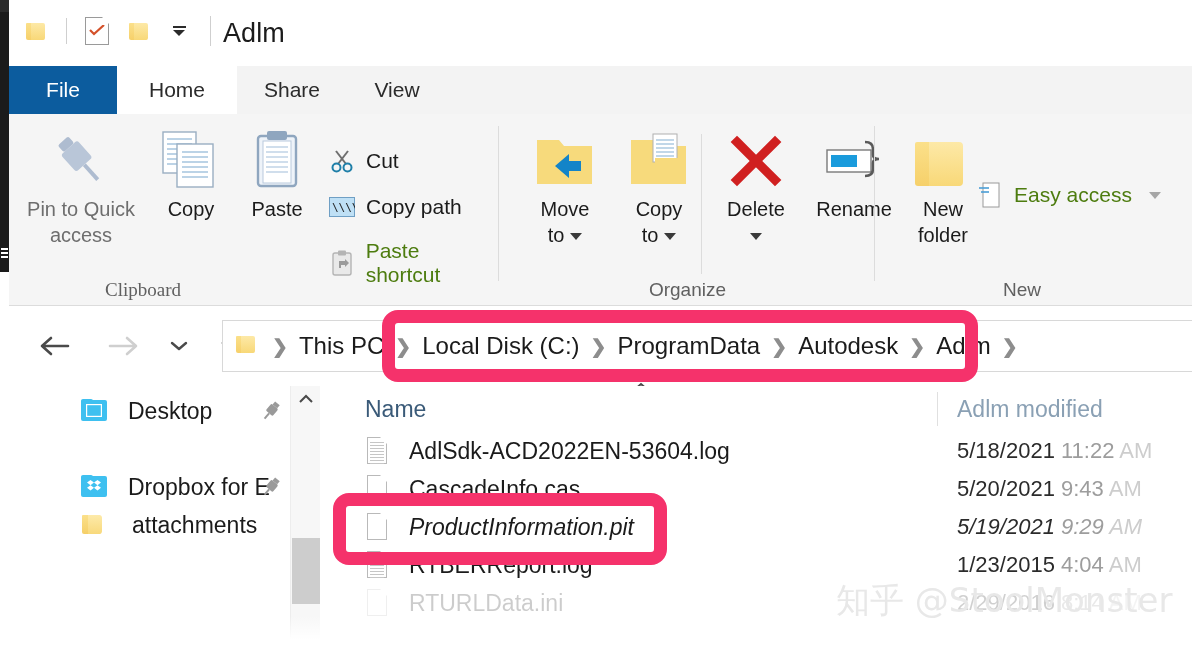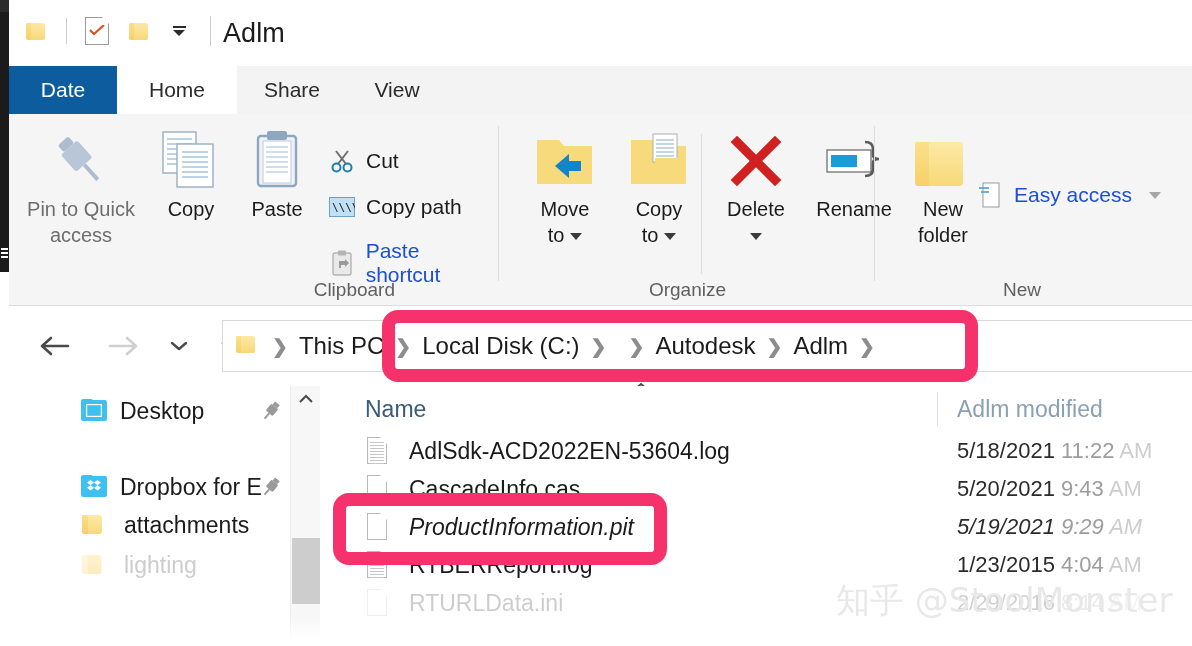--- a/index.html
+++ b/index.html
@@ -107,21 +107,21 @@
     position: absolute; text-align: center; color: #1b1b1b;
   }
   .bigbtn .ico { display:flex; align-items:flex-end; justify-content:center; height: 62px; }
   .bigbtn .lbl { font-size: 20px; line-height: 26px; margin-top: 6px; }
   .bigbtn .lbl.dim { color: #6e6e6e; }
 
   .smallbtn {
     position: absolute; display: flex; align-items: center; gap: 11px;
     font-size: 21px; color: #1b1b1b;
   }
-  .smallbtn.disabled { color: #1d4ed8; }
+  .smallbtn.disabled { color: #4d7c0f; }
   .smallbtn .ico { width: 26px; height: 26px; display:flex; align-items:center; justify-content:center; }
 
   .mini-caret {
     width: 0; height: 0; border-left: 6px solid transparent;
     border-right: 6px solid transparent; border-top: 7px solid #3a3a3a;
     display:inline-block; margin-left: 6px; vertical-align: middle;
   }
   .mini-caret.dim { border-top-color: #a6a6a6; }
 
   
@@ -142,21 +142,21 @@
   }
   .ribbon-expander {
     position: absolute; left: 629px; top: 380px; font-size: 17px; color: #3a3a3a;
   }
 
   
   .content { position: absolute; left: 9px; top: 386px; width: 1183px; height: 260px; background:#ffffff;}
   .navpane { position: absolute; left: 0; top: 0; width: 281px; height: 260px; background: #ffffff; }
   .navrow {
     position: absolute; left: 0; width: 281px; height: 38px;
-    display: flex; align-items: center;
+    display: flex; align-items: center; gap: 8px;
   }
   .navrow .nico { width: 26px; height: 24px; margin-left: 72px; flex: 0 0 auto; }
   .navrow .nlbl { font-size: 23px; color: #1b1b1b; margin-left: 13px; white-space: nowrap; }
   .navrow.faded .nlbl { color: #cdcdcd; }
   .pin-ico { position: absolute; right: 8px; top: 8px; width: 22px; height: 22px; }
 
   .blue-folder { position: relative; width: 26px; height: 22px; }
   .blue-folder .bf {
     position:absolute; left:0; top:1px; width:26px; height:21px;
     background: #3ec0f0; border-radius: 2px;
@@ -272,21 +272,21 @@
           <div class="caret-line"></div>
           <div class="caret-dn" style="border-top-width:6px;border-left-width:6px;border-right-width:6px;"></div>
         </div>
       </div>
       <div class="qat-sep2"></div>
     </div>
     <div class="title-text">Adlm</div>
   </div>
 
   <div class="tabstrip">
-    <div class="tab file" style="left: 0px; width: 108px; background: rgb(12, 92, 158);">Date</div>
+    <div class="tab file" style="left: 0px; width: 108px; background: rgb(12, 92, 158);">File</div>
     <div class="tab active" style="left:108px;width:120px;">Home</div>
     <div class="tab" style="left:228px;width:110px;">Share</div>
     <div class="tab" style="left:338px;width:100px;">View</div>
   </div>
 
   <div class="ribbon">
 
     <div class="grp" style="left:0;width:489px;">
       <div class="bigbtn" style="left:8px;top:14px;width:128px;">
         <div class="ico">
@@ -373,21 +373,21 @@
         <span class="ico">
           <svg width="22" height="26" viewBox="0 0 22 26">
             <rect x="2" y="3" width="18" height="22" rx="2" fill="#e9e9e9" stroke="#b4b4b4" stroke-width="1.4"></rect>
             <rect x="7" y="0.5" width="8" height="5" rx="1" fill="#b4b4b4"></rect>
             <path d="M8 18 L8 11 L14 11 L14 9 L18 13 L14 17 L14 15 L10 15 L10 18 Z" fill="#9a9a9a"></path>
           </svg>
         </span>
         <span>Paste shortcut</span>
       </div>
 
-      <div class="grp-label" style="left:106px;width:280px;text-align:right;">Clipboard</div>
+      <div class="grp-label" style="left:96px;width:280px;text-align:left;font-family:Liberation Serif, serif;">Clipboard</div>
       <div class="grp-div" style="left:489px;"></div>
     </div>
 
     <div class="grp" style="left:492px;width:373px;">
       <div class="bigbtn" style="left:16px;top:14px;width:96px;">
         <div class="ico">
           <svg width="64" height="58" viewBox="0 0 64 58">
             <path d="M4 8 h22 l5 6 h28 v38 H4 Z" fill="#f7da7c"></path>
             <path d="M36 22 L22 34 L36 46 v-7 h12 v-10 H36 Z" fill="#1384c8"></path>
           </svg>
@@ -508,20 +508,21 @@
 
     <div class="addrbox">
       <span style="margin-right:4px;">
         <span class="folder-ico" style="display:inline-block;"><span class="back"></span><span class="front"></span></span>
       </span>
       <span class="crumb-sep">❯</span>
       <span class="crumb">This PC</span>
       <span class="crumb-sep">❯</span>
       <span class="crumb">Local Disk (C:)</span>
       <span class="crumb-sep">❯</span>
+      <span class="crumb">ProgramData</span>
       <span class="crumb-sep">❯</span>
       <span class="crumb">Autodesk</span>
       <span class="crumb-sep">❯</span>
       <span class="crumb">Adlm</span>
       <span class="crumb-sep">❯</span>
     </div>
   </div>
 
   <div class="ribbon-expander">
     <svg width="24" height="14" viewBox="0 0 24 14">
@@ -573,26 +574,20 @@
         </span>
       </div>
 
       <div class="navrow" style="top:120px;">
         <span class="nico">
           <span class="yellow-folder" style="display:inline-block;"><span class="yb"></span><span class="yf"></span></span>
         </span>
         <span class="nlbl" style="margin-left:17px;">attachments</span>
       </div>
 
-      <div class="navrow faded" style="top:160px;">
-        <span class="nico">
-          <span class="yellow-folder faded" style="display:inline-block;"><span class="yb"></span><span class="yf"></span></span>
-        </span>
-        <span class="nlbl" style="margin-left:17px;">lighting</span>
-      </div>
     </div>
 
     <div class="scrollpane">
       <div class="sc-up">
         <svg width="16" height="10" viewBox="0 0 16 10">
             <path d="M2 8 L8 2 L14 8" fill="none" stroke="#4a4a4a" stroke-width="2"></path>
           </svg>
       </div>
       <div class="sc-thumb"></div>
     </div>

